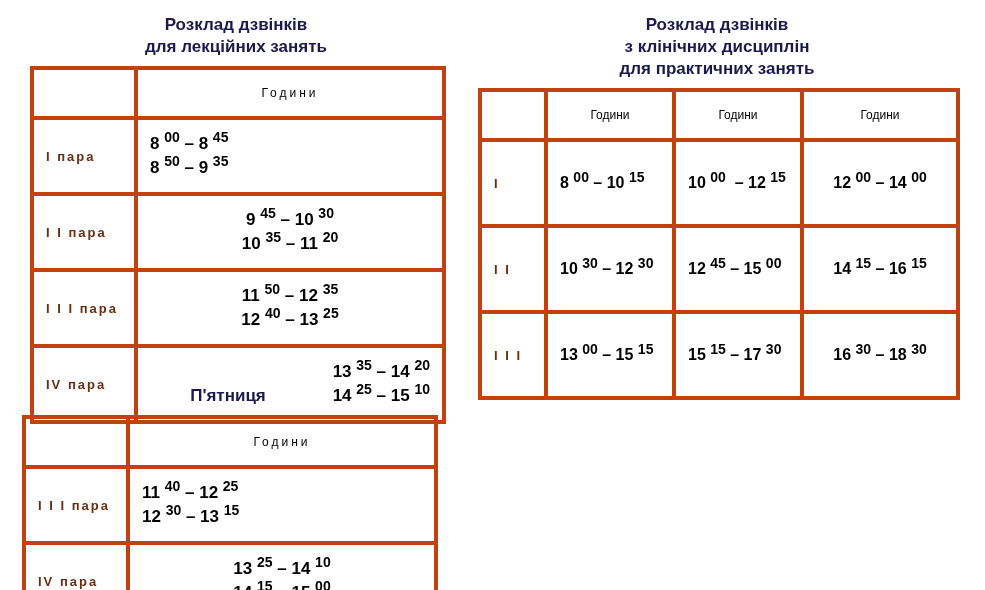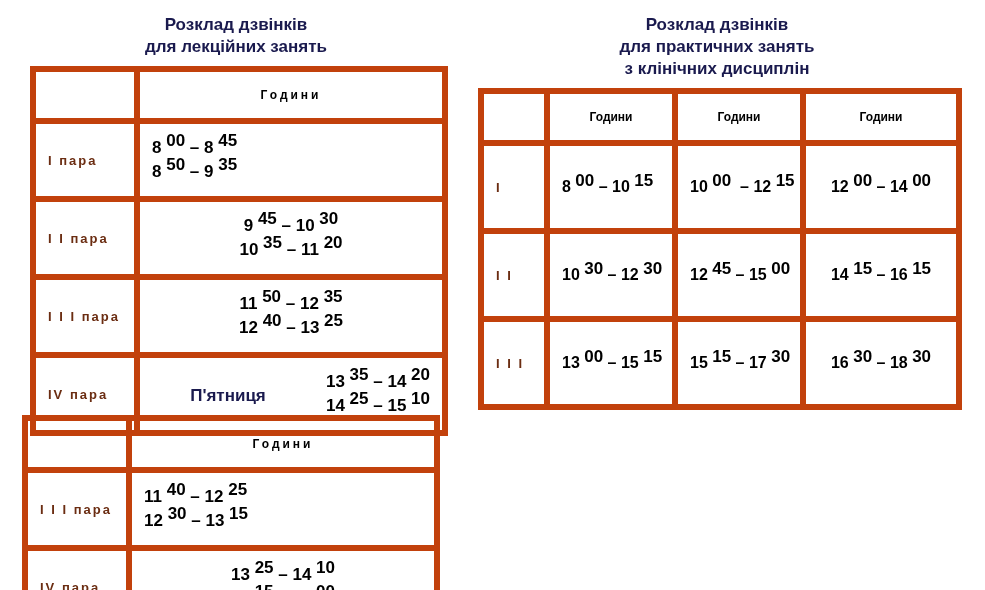--- a/index.html
+++ b/index.html
@@ -24,24 +24,23 @@
     line-height: 22px;
     color: #1a1a4e;
     white-space: nowrap;
   }
 
   table.sched {
     border-collapse: collapse;
     table-layout: fixed;
   }
   table.sched td {
-    border: 6px solid #c2410c;
+    border: 4px solid #c2410c;
     vertical-align: middle;
     padding: 12px;
-    font-weight: bold;
   }
   .hdr-cell {
     text-align: center;
     font-size: 12px;
     letter-spacing: 3px;
     color: #000000;
     height: 22px;
     font-weight: normal;
   }
   .hdr-cell-plain {
@@ -60,21 +59,21 @@
   .rowlabel .rn { letter-spacing: 2px; }
   .times {
     font-weight: bold;
     font-size: 17px;
     color: #000000;
     line-height: 24px;
     white-space: nowrap;
     padding: 3px 8px;
   }
   .times sup {
-    font-size: 17px;
+    font-size: 14px;
     vertical-align: super;
     line-height: 0;
   }
   .t-left   { text-align: left; }
   .t-center { text-align: center; }
   .t-right  { text-align: right; }
 
   
   #lecture-panel { left: 30px; top: 14px; width: 412px; }
   #lecture-panel .heading { margin-bottom: 8px; }
@@ -178,22 +177,22 @@
           <div>14&nbsp;<sup>15</sup> – 15&nbsp;<sup>00</sup></div>
         </td>
       </tr>
     </tbody>
   </table>
 </div>
 
 <div class="panel" id="practical-panel">
   <div class="heading">
     <div>Розклад дзвінків</div>
+    <div>з клінічних дисциплін</div>
     <div>для практичних занять</div>
-    <div>з клінічних дисциплін</div>
   </div>
   <table class="sched" id="practical-table">
     <colgroup>
         <col class="p1">
         <col class="p2">
         <col class="p3">
         <col class="p4">
       </colgroup>
     <tbody>
       <tr>

